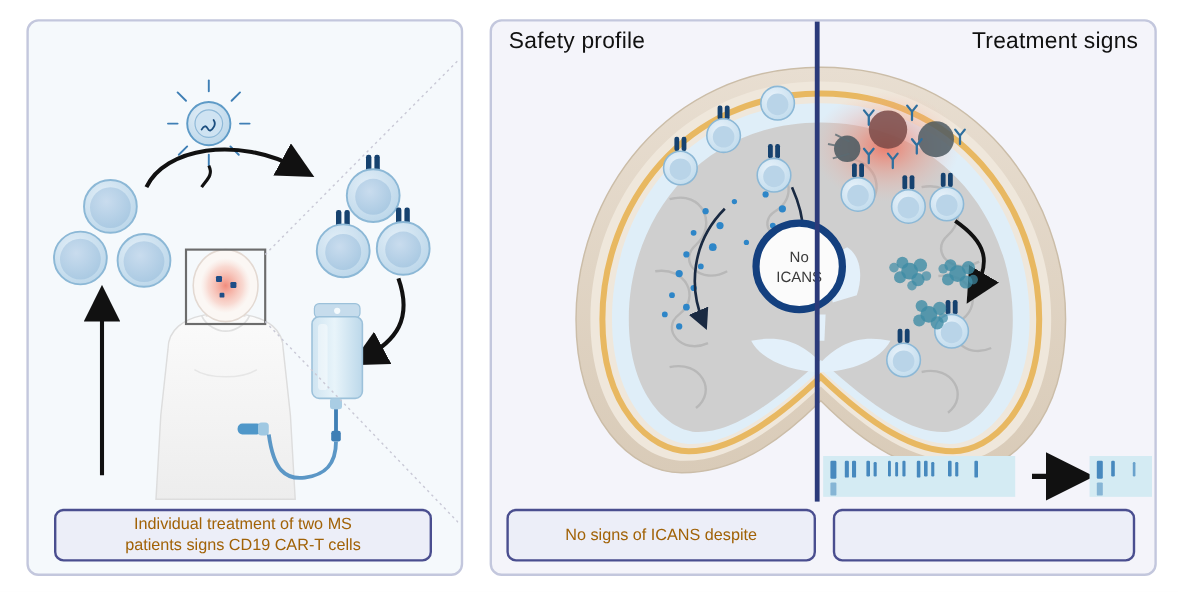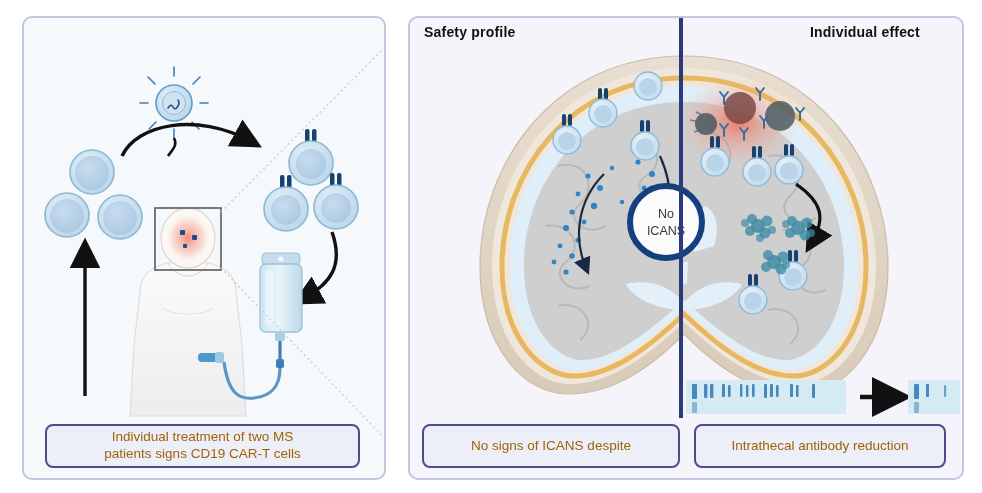--- a/index.html
+++ b/index.html
@@ -10,21 +10,21 @@
   #panel-left{left:22px;top:16px;width:360px;height:460px;}
   #panel-right{left:408px;top:16px;width:552px;height:460px;background:#f4f4fa;}
 
   .caption{position:absolute;border:2px solid #4a4e8f;border-radius:8px;background:#eceef8;
     color:#a16207;font-size:13.5px;line-height:1.25;text-align:center;
     display:flex;align-items:center;justify-content:center;padding:4px 6px;box-sizing:border-box;}
   #cap-left{left:45px;top:424px;width:315px;height:44px;}
   #cap-mid{left:422px;top:424px;width:258px;height:44px;}
   #cap-right{left:694px;top:424px;width:252px;height:44px;}
 
-  .heading{position:absolute;font-size:14px;font-weight:bold;color:#111;letter-spacing:.2px;text-align:center;}
+  .heading{position:absolute;font-size:19px;font-weight:normal;color:#111;letter-spacing:.2px;text-align:center;}
   #head-safety{left:424px;top:24px;}
   #head-treat{left:810px;top:24px;}
 
   .midline{position:absolute;left:679px;top:18px;width:4px;height:400px;background:#2b3a7a;}
 
   svg{display:block;}
   .nolabel{font-family:"Liberation Sans",sans-serif;font-size:12.5px;fill:#3a3a3a;}
   .dotted{stroke:#c9c9d6;stroke-width:1.2;stroke-dasharray:2 3;fill:none;}
 </style>
 </head>
@@ -153,21 +153,21 @@
   <div class="caption" id="cap-left">
     <span>
       <span>Individual treatment of two MS</span><br>
       <span>patients signs CD19 CAR-T cells</span>
     </span>
   </div>
 
   <div class="panel" id="panel-right"></div>
 
   <div class="heading" id="head-safety">Safety profile</div>
-  <div class="heading" id="head-treat">Individual effect</div>
+  <div class="heading" id="head-treat">Treatment signs</div>
 
   <svg id="right-art" width="552" height="460" style="position:absolute;left:408px;top:16px;">
     <defs>
       <radialGradient id="infl" cx="50%" cy="50%" r="50%">
         <stop offset="0%" stop-color="#f4604a" stop-opacity=".75"></stop>
         <stop offset="45%" stop-color="#f4836e" stop-opacity=".38"></stop>
         <stop offset="100%" stop-color="#f8b3a4" stop-opacity="0"></stop>
       </radialGradient>
       <linearGradient id="skull" x1="0" y1="0" x2="0" y2="1">
         <stop offset="0%" stop-color="#e8ded1"></stop>
@@ -408,17 +408,17 @@
   <div class="midline"></div>
 
   <div class="caption" id="cap-mid">
     <span>
       <span>No signs of ICANS despite</span><br>
     </span>
   </div>
 
   <div class="caption" id="cap-right">
     <span>
-      <span>Intrathecal antibody reduction</span><br>
+      <br>
     </span>
   </div>
 
 </div>
 
 </body></html>

